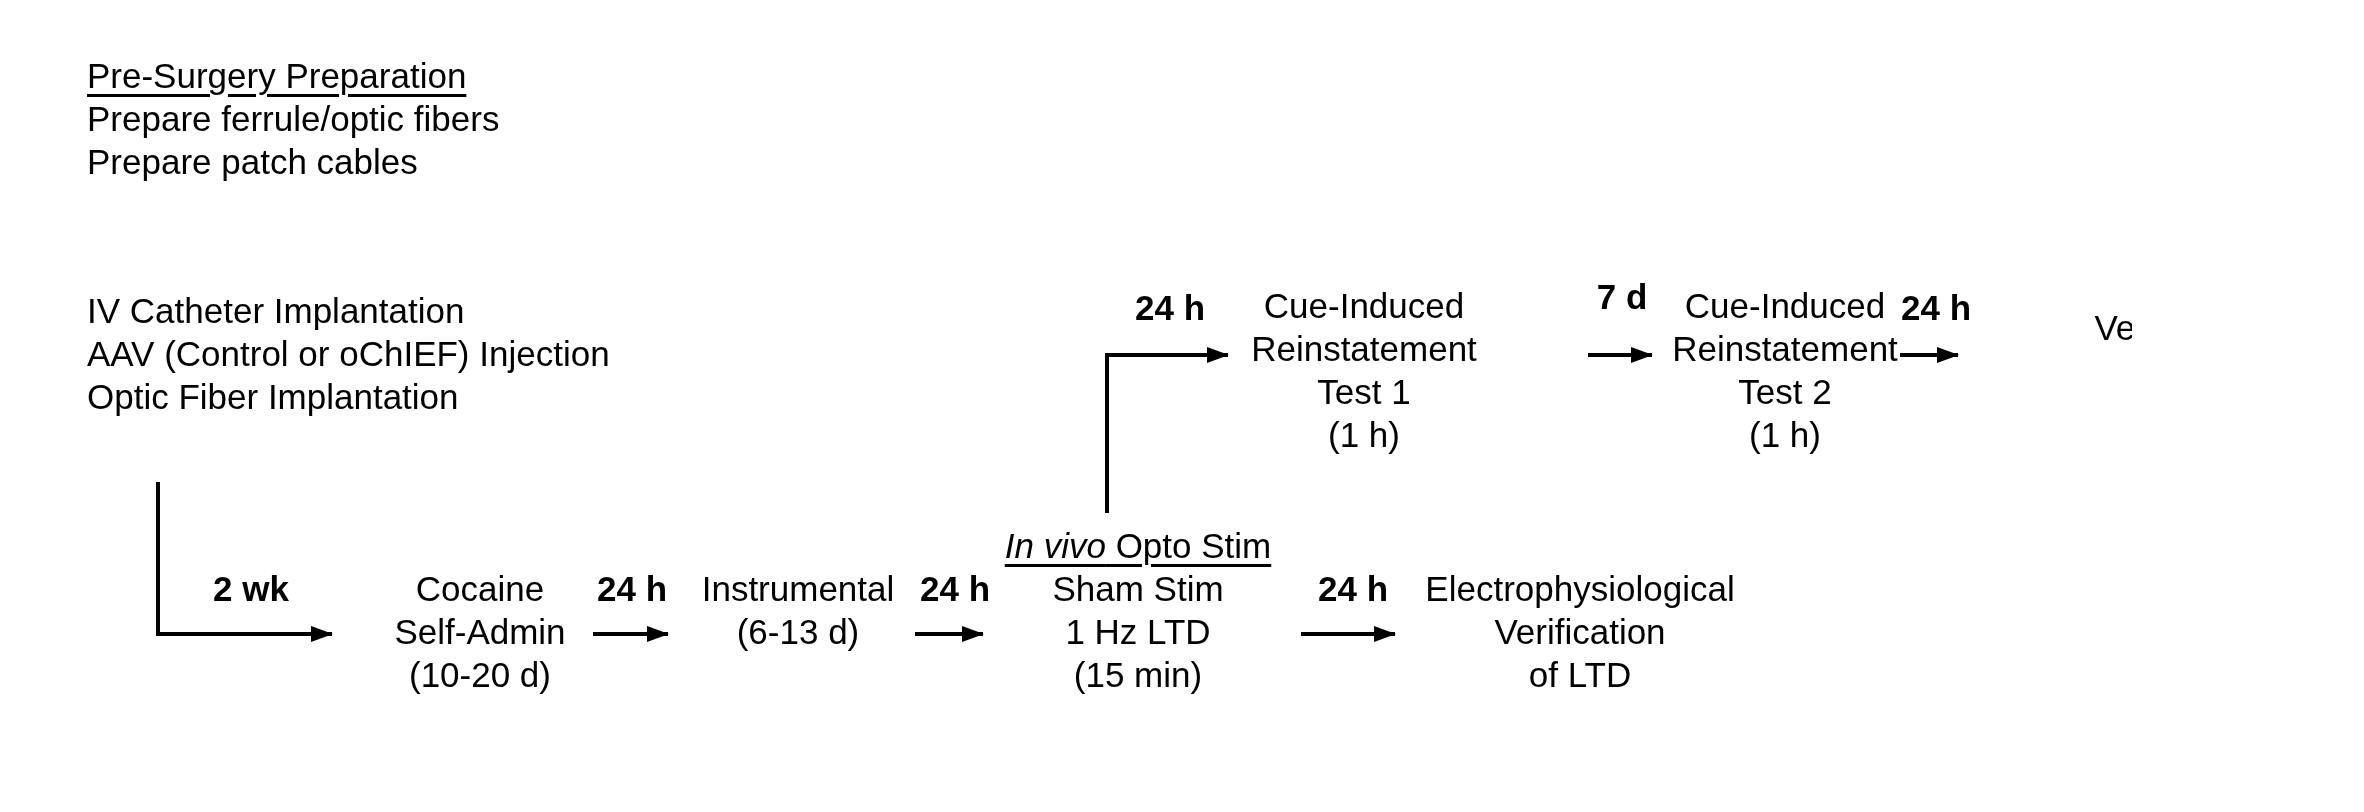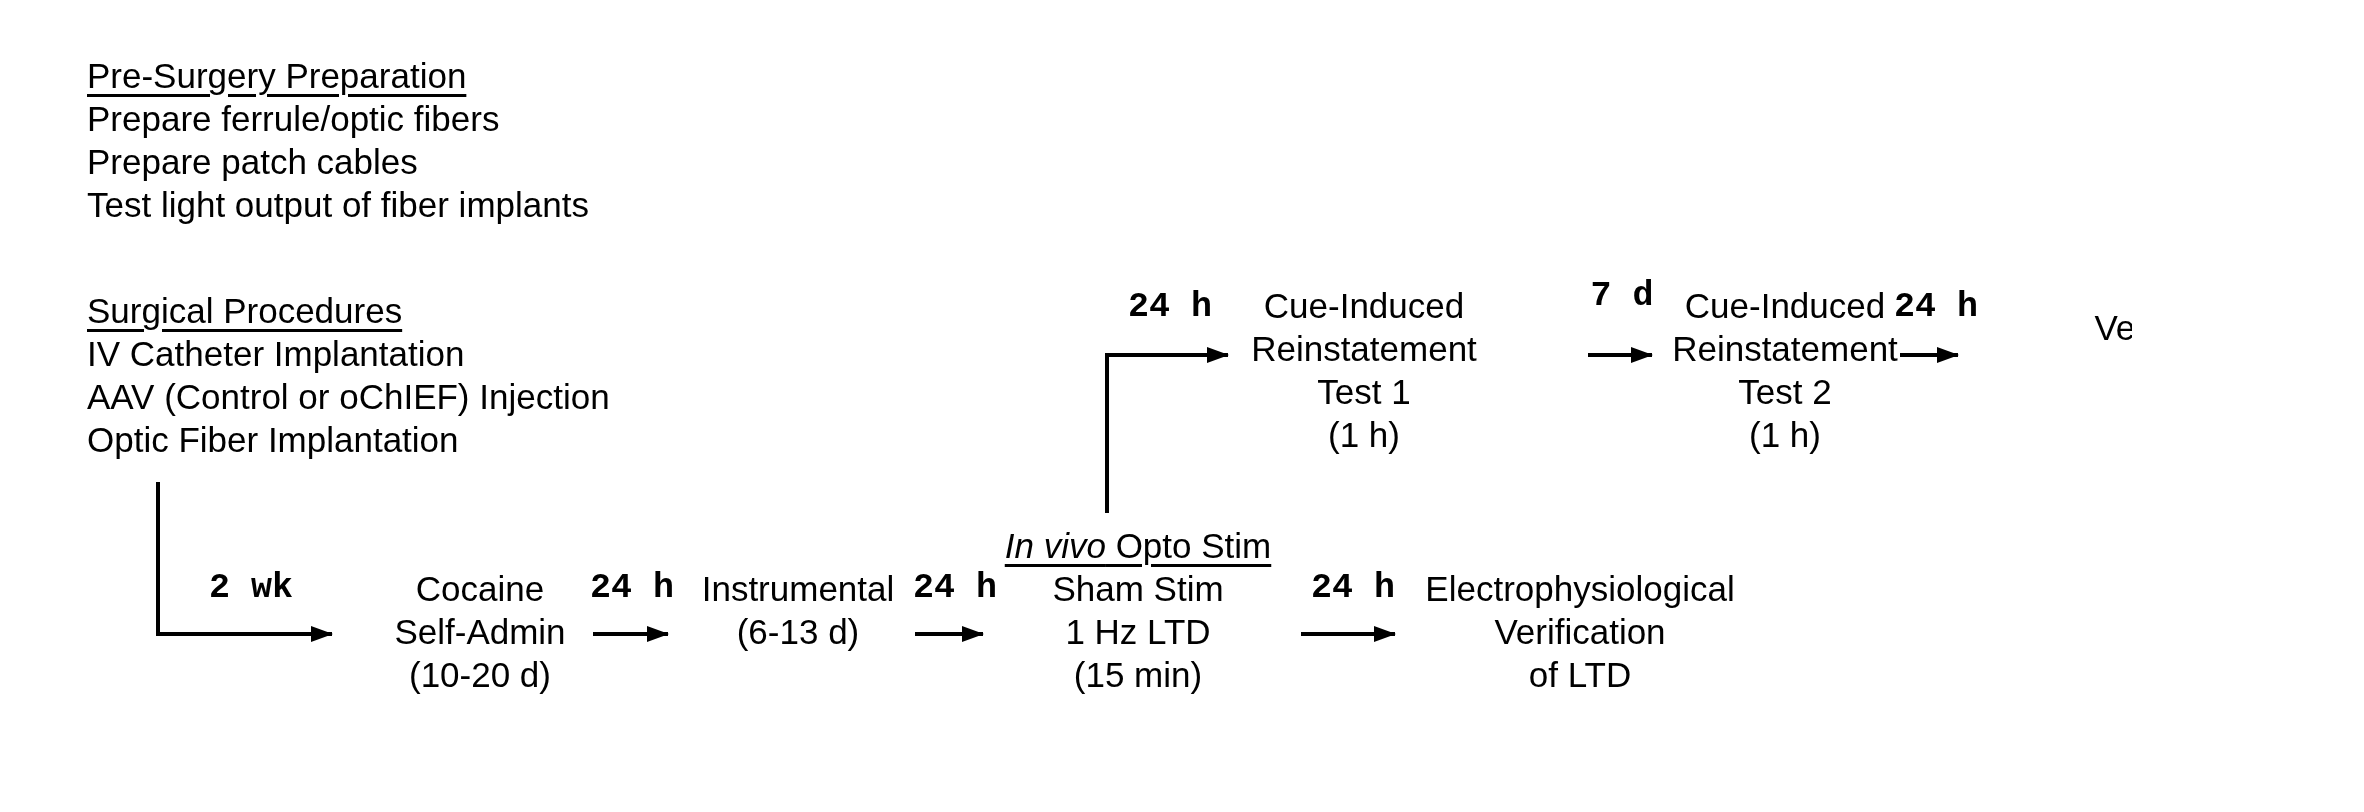--- a/index.html
+++ b/index.html
@@ -34,21 +34,20 @@
     text-decoration: underline;
     text-decoration-thickness: 3px;
     text-underline-offset: 6px;
   }
   .italic { font-style: italic; }
   .interval-label {
     position: absolute;
     transform: translateX(-50%);
     font-weight: bold;
     white-space: nowrap;
-    font-family: Liberation Mono, monospace;
   }
   #arrow-layer {
     position: absolute;
     left: 0; top: 0;
     width: 2364px; height: 812px;
     pointer-events: none;
   }
   #arrow-layer path { stroke: #000000; stroke-width: 4; fill: none; }
 </style>
 </head>
@@ -68,25 +67,23 @@
     <path d="M1107,513 L1107,355 L1228,355" marker-end="url(#ah)"></path>
     <path d="M1588,355 L1652,355" marker-end="url(#ah)"></path>
     <path d="M1900,355 L1958,355" marker-end="url(#ah)"></path>
     <path d="M1301,634 L1395,634" marker-end="url(#ah)"></path>
   </svg>
 
   <div class="textblock" style="left:87px; top:54px;">
     <div class="block-title">Pre-Surgery Preparation</div>
     <div>Prepare ferrule/optic fibers</div>
     <div>Prepare patch cables</div>
-    <div>Test light output of fiber implants</div>
   </div>
 
   <div class="textblock" style="left:87px; top:289px;">
-    <div class="block-title">Surgical Procedures</div>
     <div>IV Catheter Implantation</div>
     <div>AAV (Control or oChIEF) Injection</div>
     <div>Optic Fiber Implantation</div>
   </div>
 
   <div class="interval-label" style="left:251px;  top:567px;">2 wk</div>
   <div class="interval-label" style="left:632px;  top:567px;">24 h</div>
   <div class="interval-label" style="left:955px;  top:567px;">24 h</div>
   <div class="interval-label" style="left:1170px; top:286px;">24 h</div>
   <div class="interval-label" style="left:1622px; top:275px;">7 d</div>

